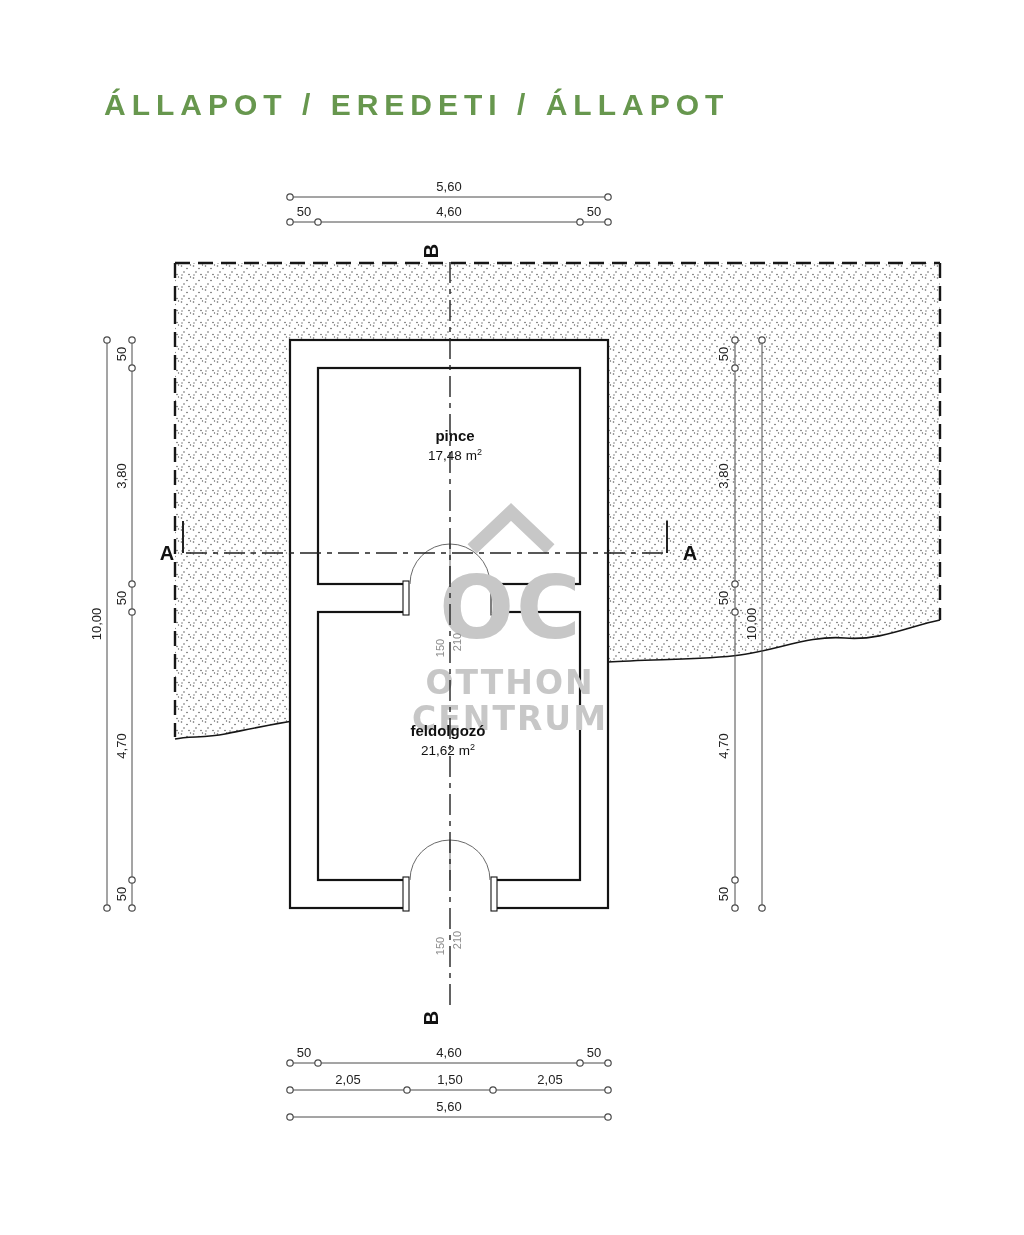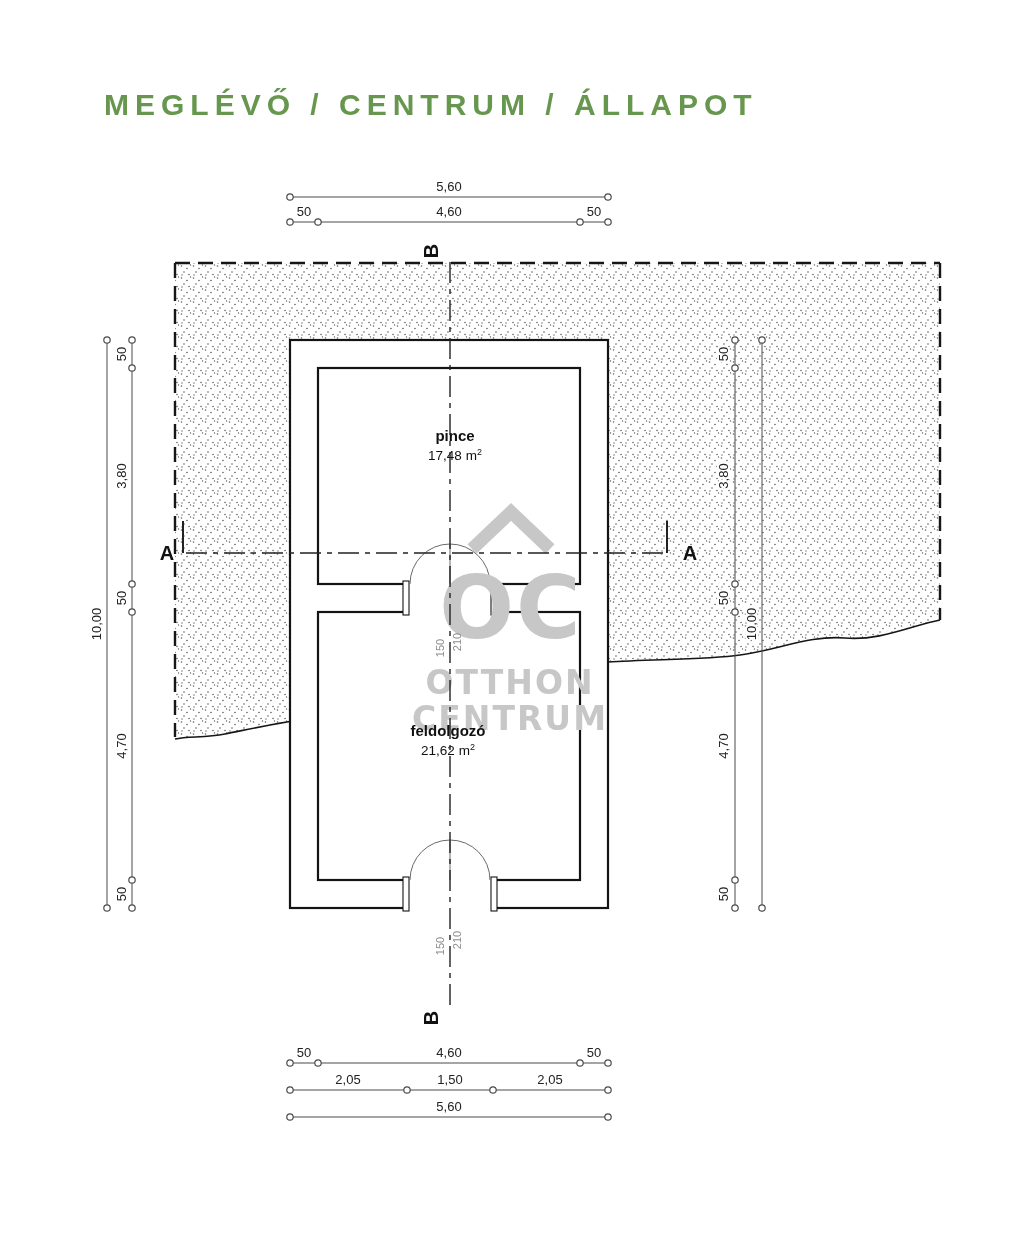--- a/index.html
+++ b/index.html
@@ -28,21 +28,21 @@
   .wm{fill:#c7c7c7;text-anchor:middle;}
   .wm-oc{font:bold 88px "DejaVu Sans",sans-serif;letter-spacing:2px;}
   .wm-small{font:bold 33px "DejaVu Sans",sans-serif;letter-spacing:2px;}
   .wm-roof{fill:none;stroke:#c7c7c7;stroke-width:13;stroke-linejoin:miter;}
 </style>
 </head>
 <body>
 
 <div class="page">
 
-  <div class="title">MEGLÉVŐ / CENTRUM / ÁLLAPOT</div>
+  <div class="title">ÁLLAPOT / EREDETI / ÁLLAPOT</div>
 
   <svg width="1024" height="1235" viewBox="0 0 1024 1235">
     <defs>
       <pattern id="stipple" width="12" height="12" patternUnits="userSpaceOnUse">
         <circle cx="1.5" cy="2" r="0.8" fill="#606060"></circle>
         <circle cx="7" cy="4.5" r="0.8" fill="#606060"></circle>
         <circle cx="10.5" cy="1" r="0.7" fill="#606060"></circle>
         <circle cx="4" cy="8" r="0.8" fill="#606060"></circle>
         <circle cx="9" cy="10.5" r="0.8" fill="#606060"></circle>
         <circle cx="2" cy="11" r="0.7" fill="#606060"></circle>

